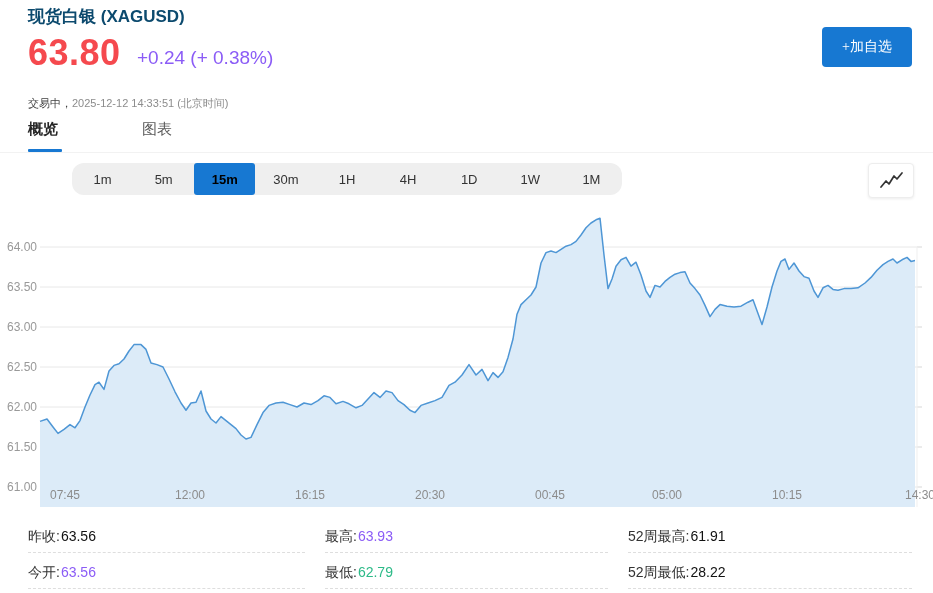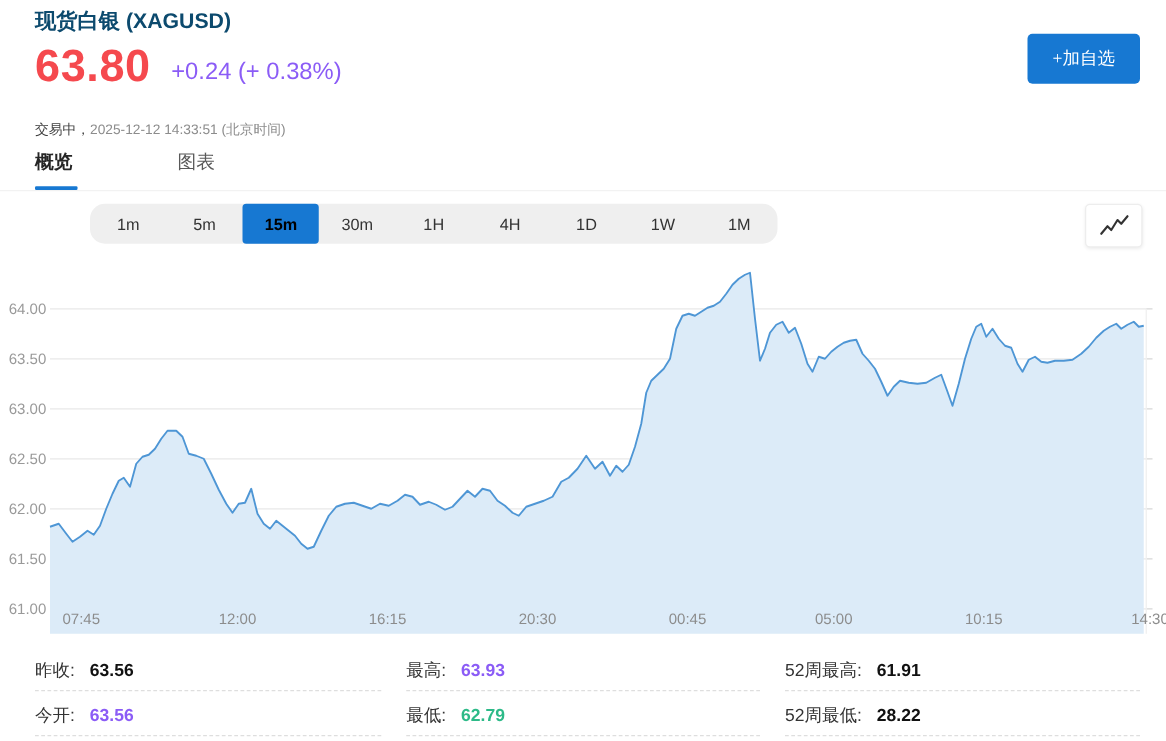--- a/index.html
+++ b/index.html
@@ -48,21 +48,21 @@
   }
 
   
   #chart-svg{left:0;top:210px;}
 
   
   .stat-cell{
     position:absolute;height:31px;line-height:31px;font-size:14px;color:#333333;
     border-bottom:1px dashed #dedede;
   }
-  .stat-cell b{margin-left:12px;font-weight:700;}
+  .stat-cell b{margin-left:1px;font-weight:400;}
   .v-black{color:#111111;}
   .v-red{color:#8b5cf6;}
   .v-green{color:#2dba88;}
 </style>
 </head>
 <body>
 
 <div class="abs" id="page-title">现货白银 (XAGUSD)</div>
 <div class="abs" id="price">63.80</div>
 <div class="abs" id="price-change">+0.24 (+ 0.38%)</div>

